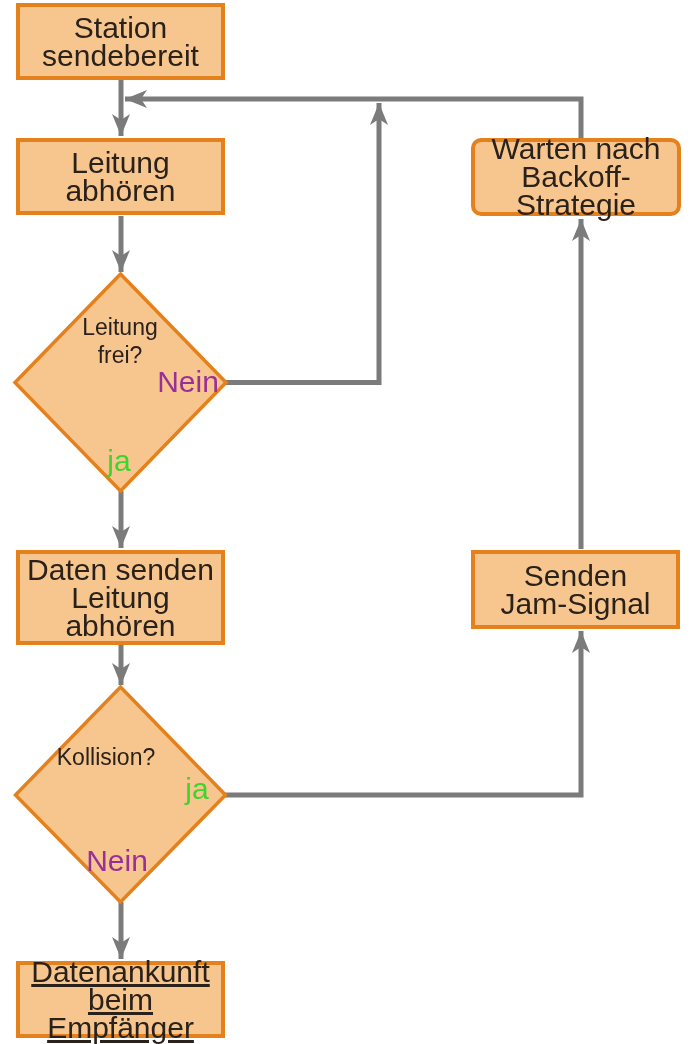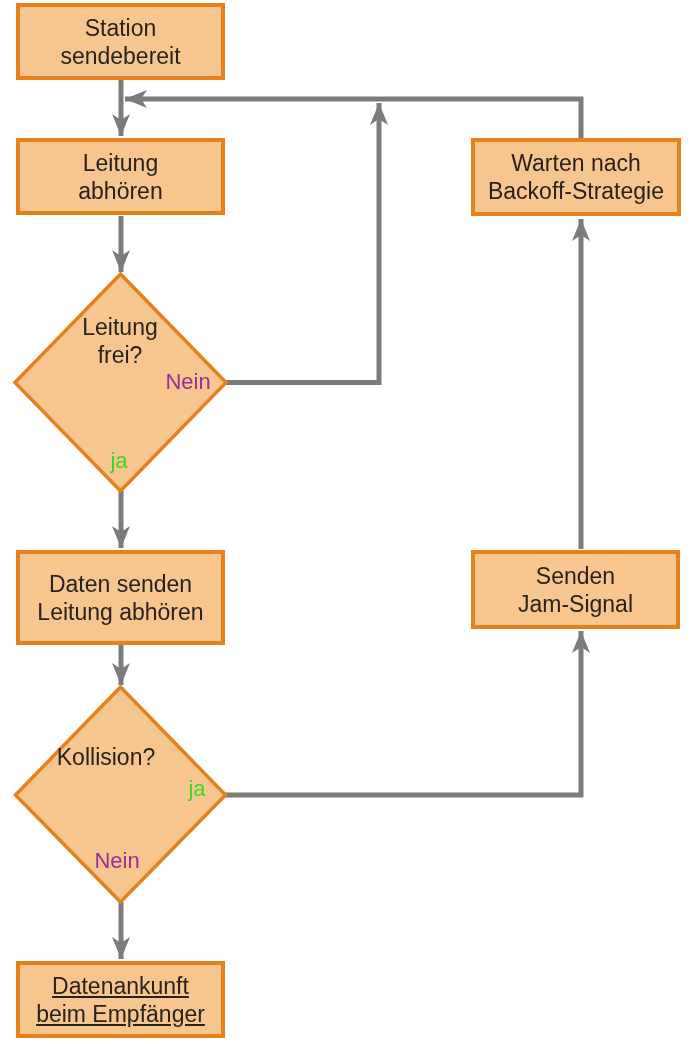--- a/index.html
+++ b/index.html
@@ -27,37 +27,37 @@
   .box {
     position: absolute;
     box-sizing: border-box;
     background: var(--node-fill);
     border: 4px solid var(--node-border);
     display: flex;
     align-items: center;
     justify-content: center;
     text-align: center;
     color: var(--text);
-    font-size: 23px;
+    font-size: 30px;
     line-height: 28px;
     white-space: pre-line;
   }
   .dlabel {
     position: absolute;
     transform: translate(-50%, -50%);
     text-align: center;
     color: var(--text);
     font-size: 23px;
     line-height: 28px;
     white-space: pre-line;
   }
   .elabel {
     position: absolute;
     transform: translate(-50%, -50%);
-    font-size: 22px;
+    font-size: 30px;
     line-height: 30px;
   }
   .elabel.yes { color: var(--yes); }
   .elabel.no  { color: var(--no); }
 </style>
 </head>
 <body>
 
 <div class="canvas">
 
@@ -103,21 +103,21 @@
   <div class="box" style="left:16px; top:550px; width:209px; height:95px;">
     <span>Daten senden
 Leitung abhören</span>
   </div>
 
   <div class="box" style="left:16px; top:961px; width:209px; height:77px;text-decoration:underline;">
     <span>Datenankunft
 beim Empfänger</span>
   </div>
 
-  <div class="box" style="left:471px; top:138px; width:210px; height:78px;">
+  <div class="box" style="left:471px; top:138px; width:210px; height:78px;border-radius:10px;">
     <span>Warten nach
 Backoff-Strategie</span>
   </div>
 
   <div class="box" style="left:471px; top:550px; width:209px; height:79px;">
     <span>Senden
 Jam-Signal</span>
   </div>
 
   <div class="dlabel" style="left:120px; top:341px;">Leitung

